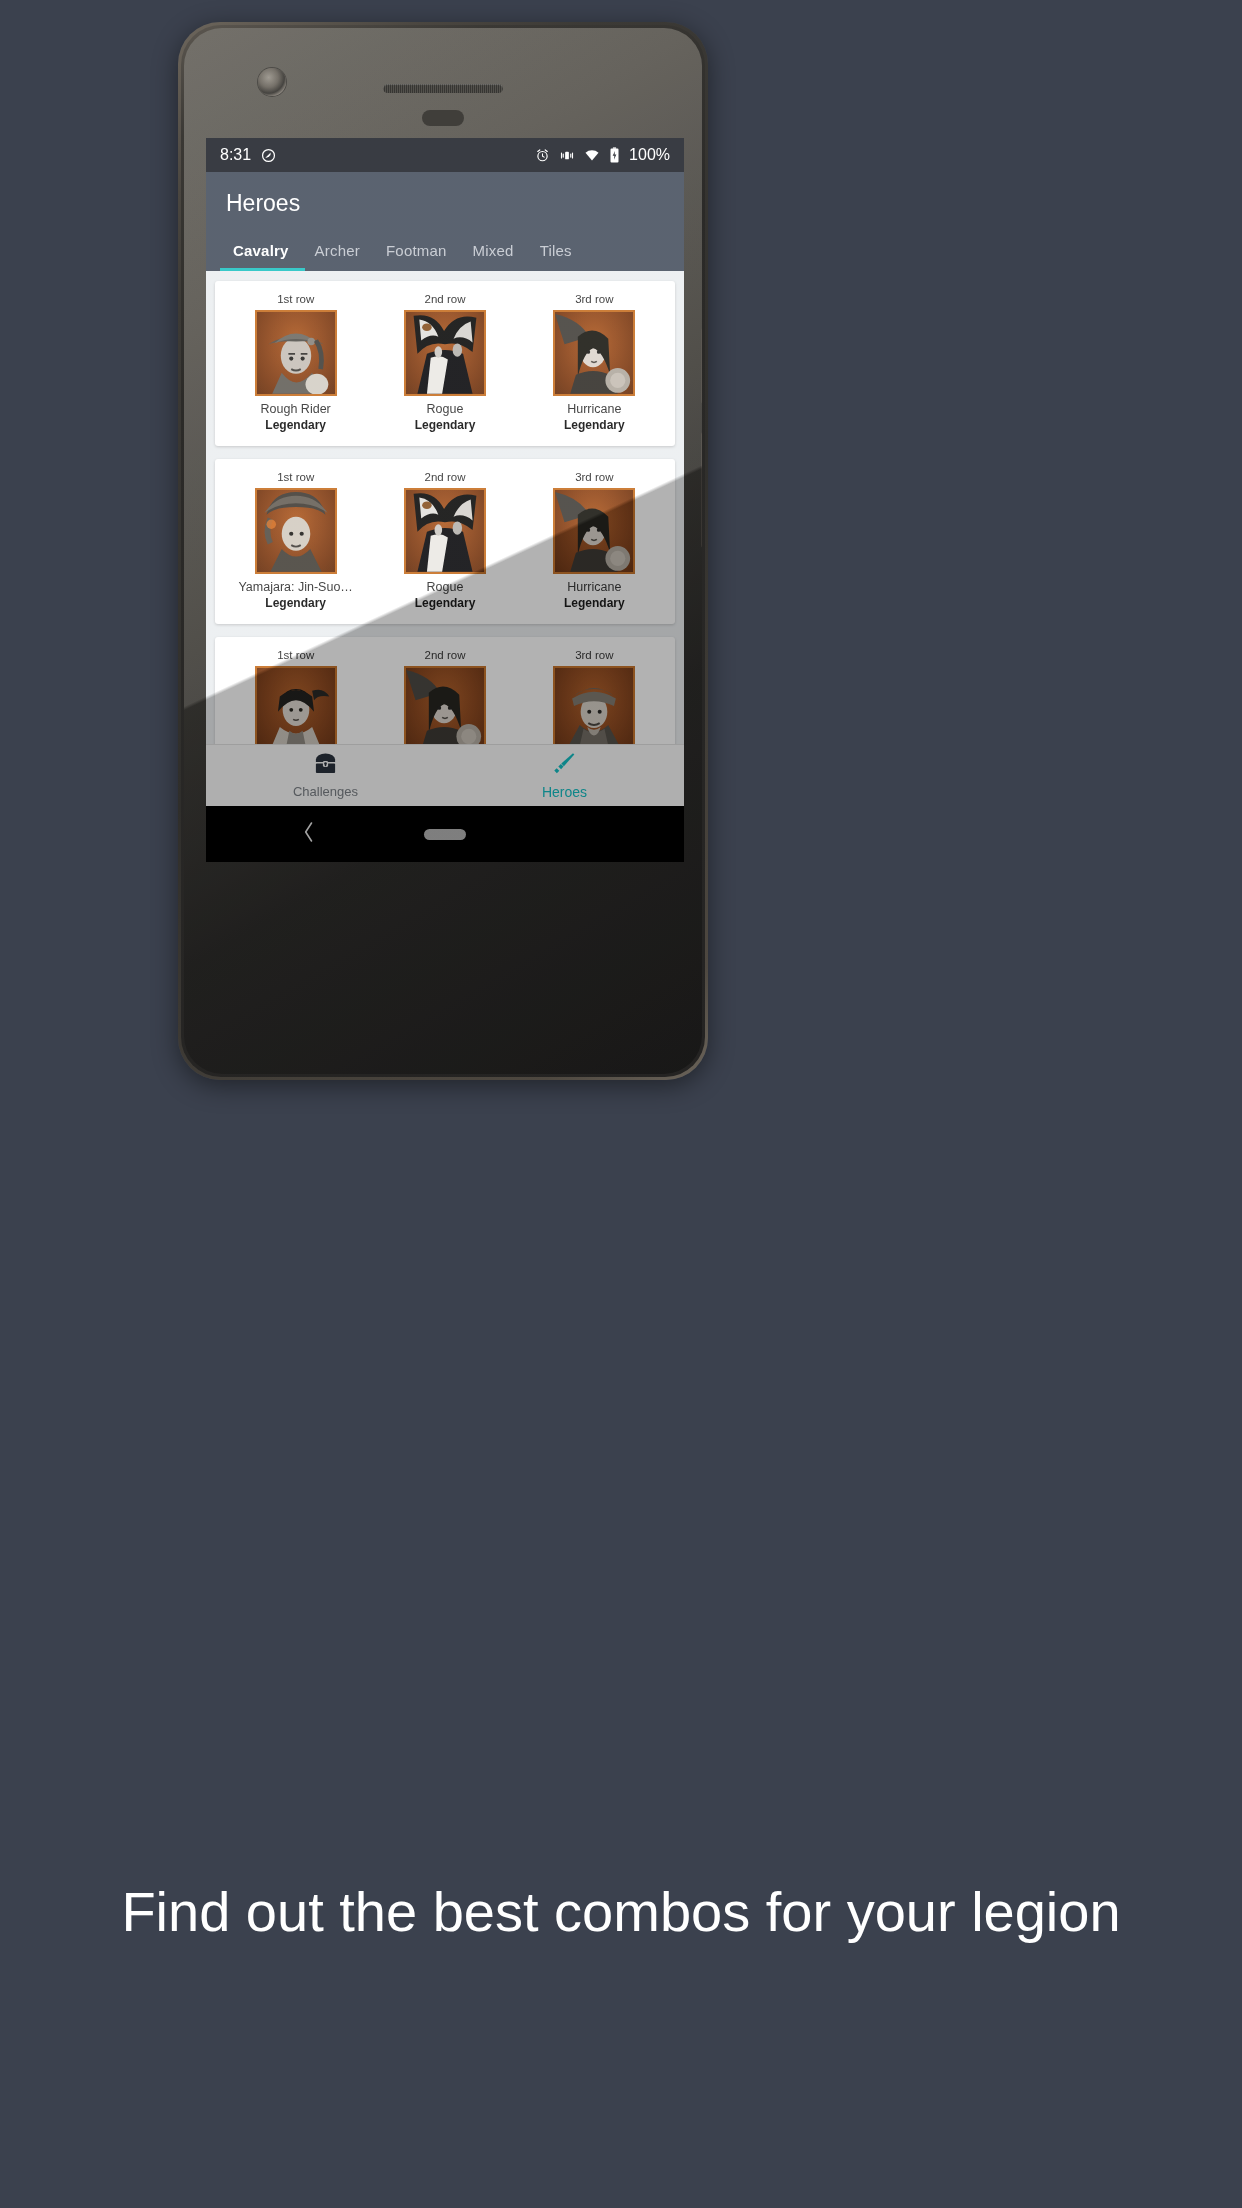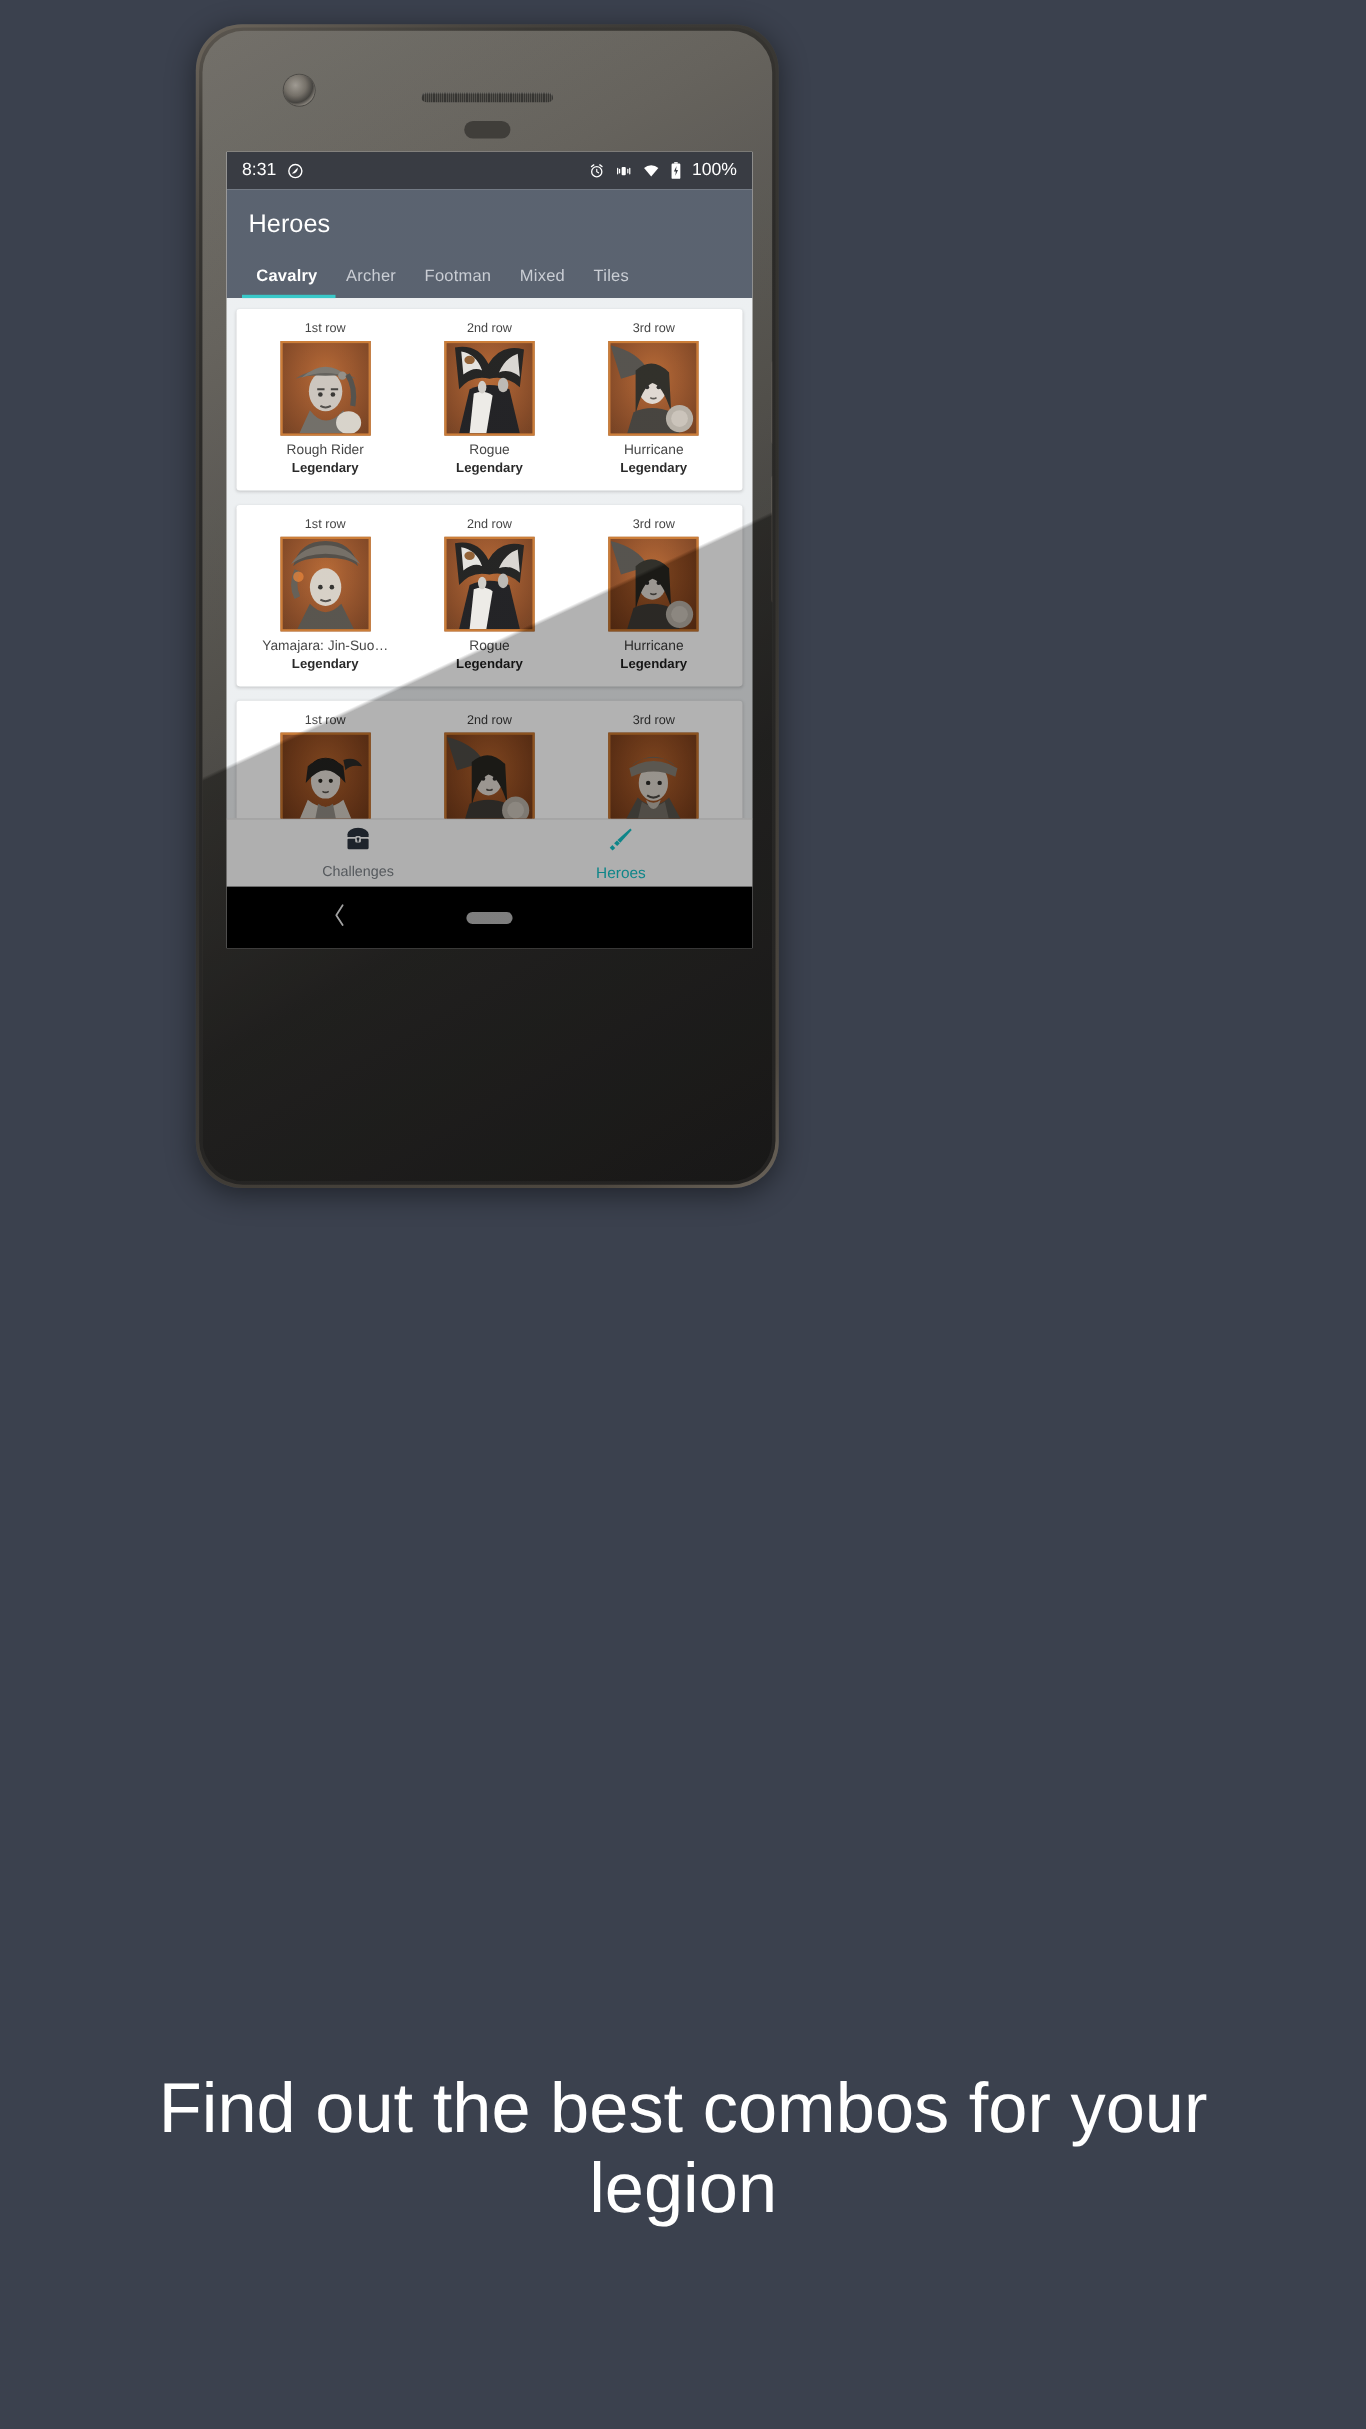--- a/index.html
+++ b/index.html
@@ -150,21 +150,21 @@
   #nav-back{ position:absolute; left:95px; color:#e8e8e8; font-size:22px; line-height:1; }
   #nav-pill{
     position:absolute; left:50%; transform:translateX(-50%);
     width:42px; height:11px; border-radius:6px; background:#b5b5b5;
   }
 
   
   #caption{
     position:absolute; left:0; right:0; top:1880px;
     text-align:center; color:#fff;
-    font-size:64px; line-height:1.14; font-weight:400;
+    font-size:56px; line-height:1.14; font-weight:400;
     padding:0 70px;
   }
 </style>
 </head>
 <body>
 
 <div id="phone-frame">
   <div id="phone-body">
     <div id="phone-glass">
 

